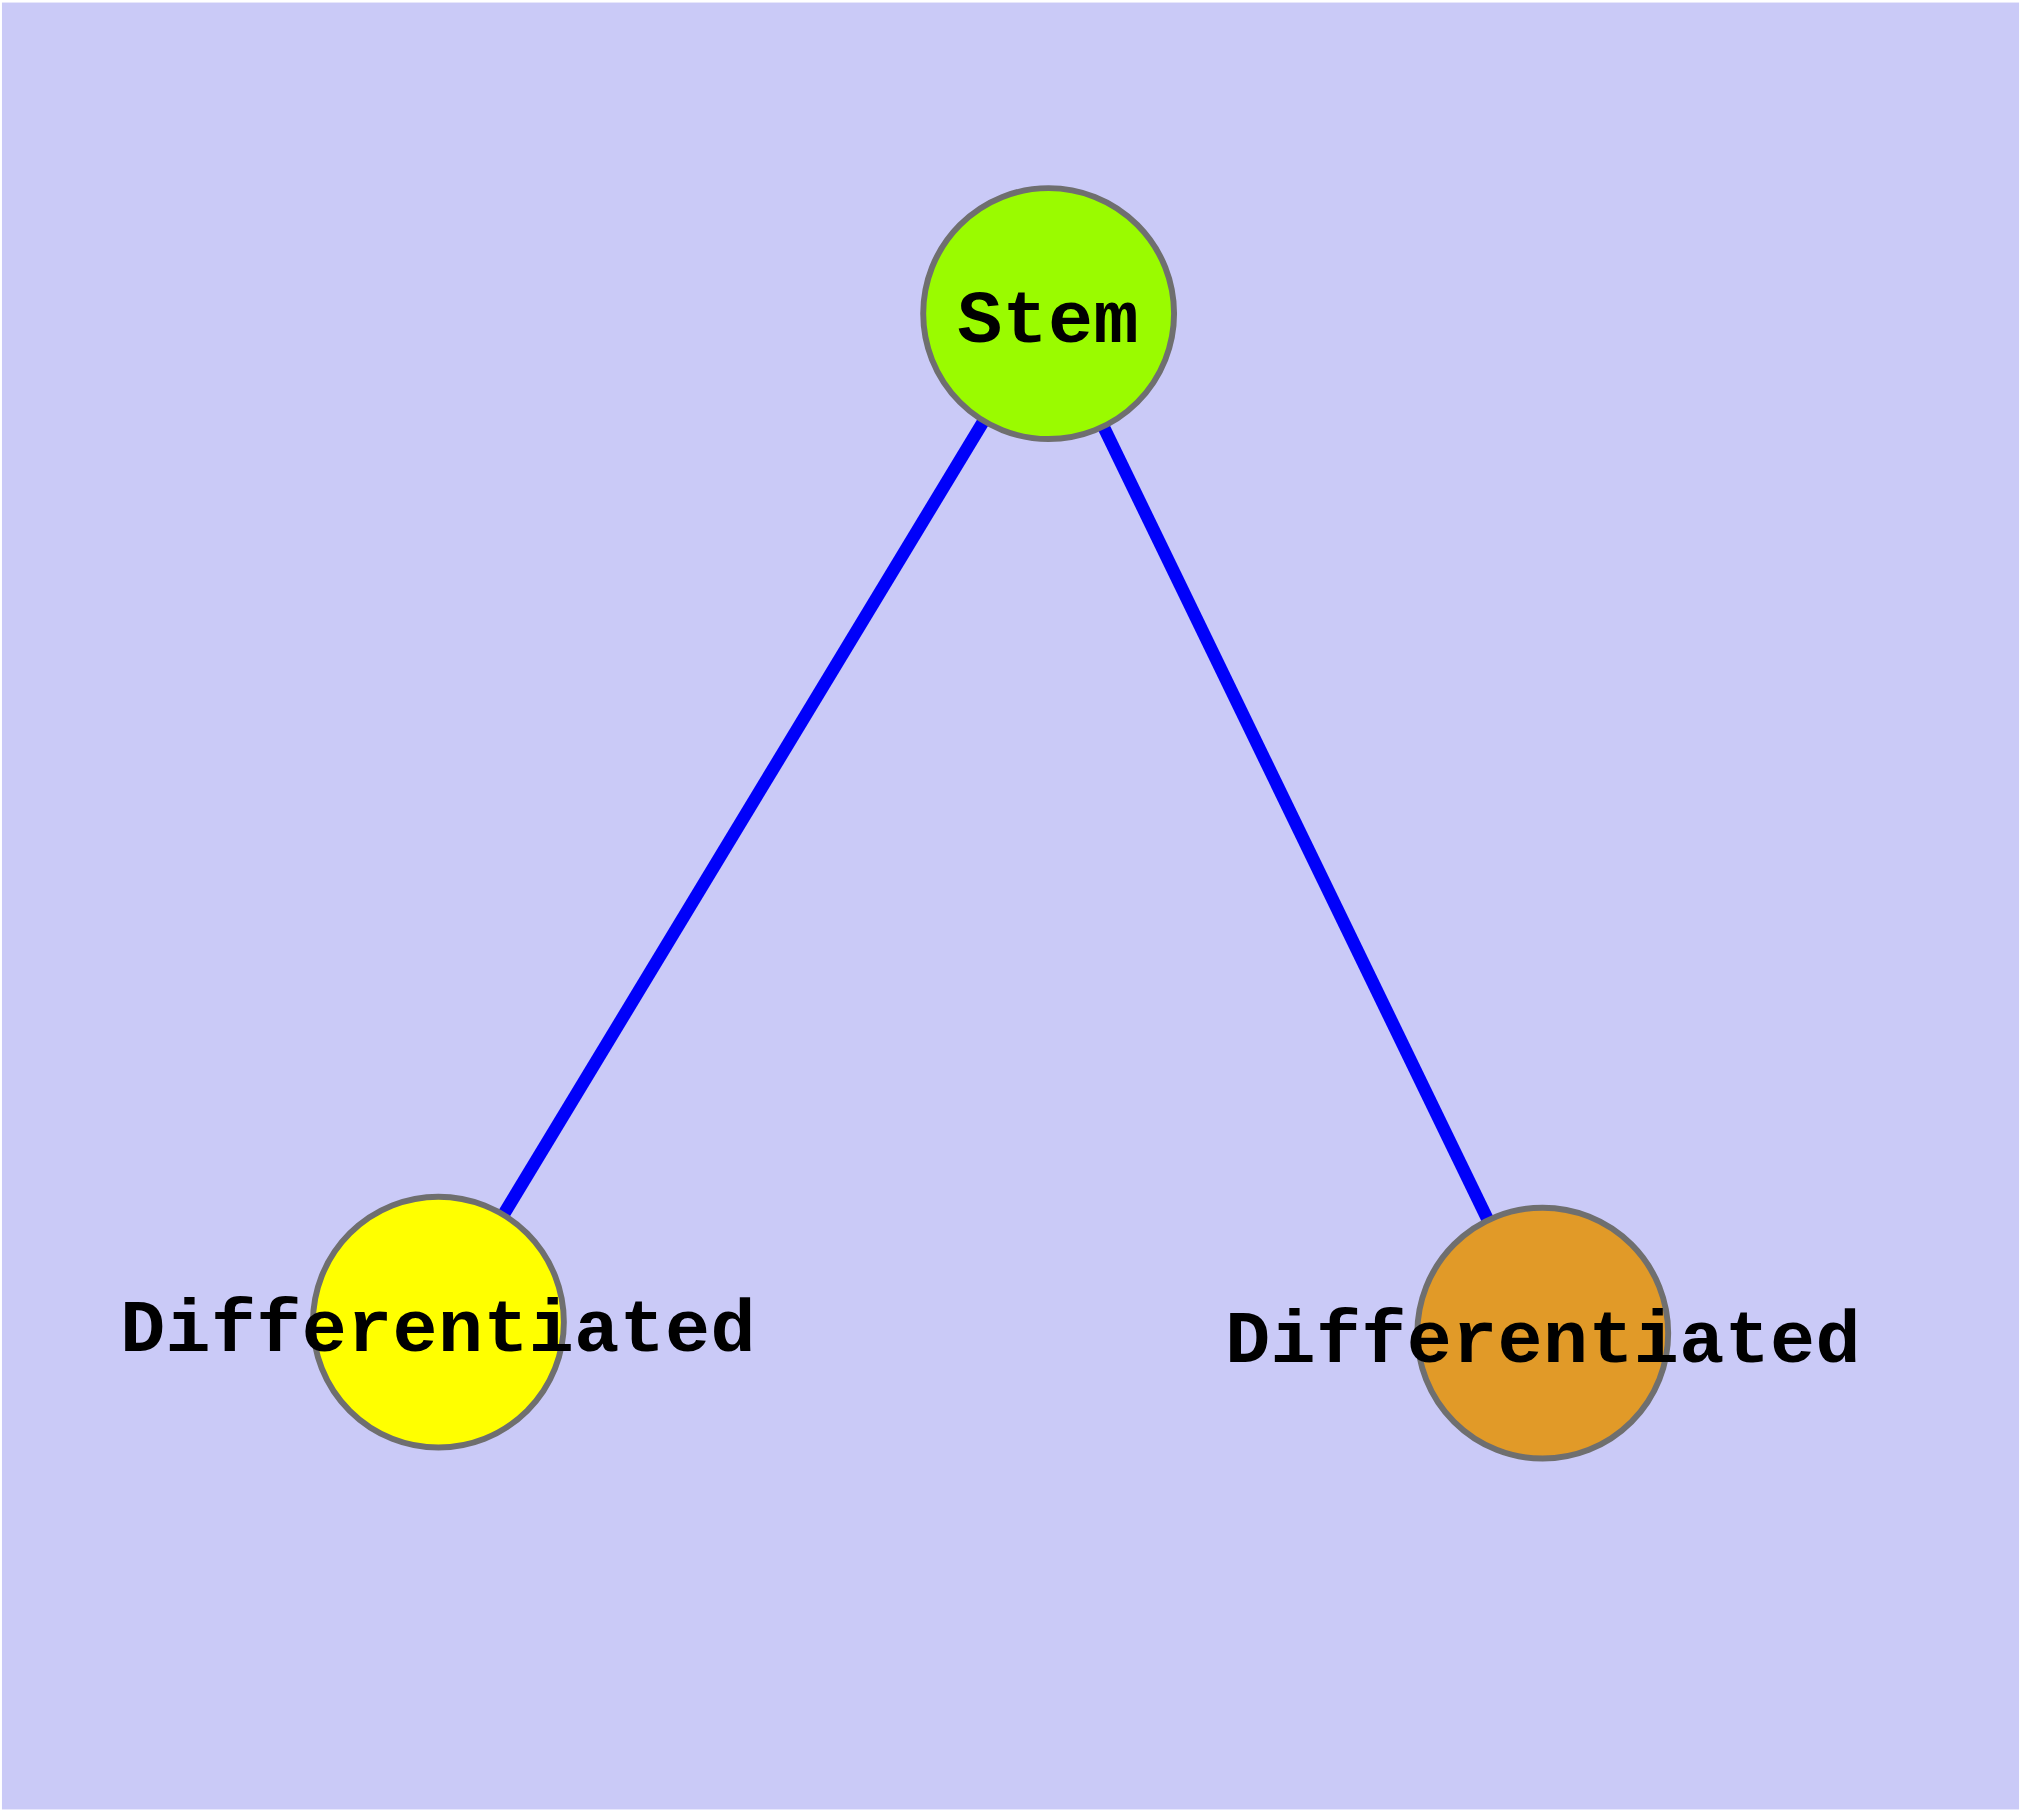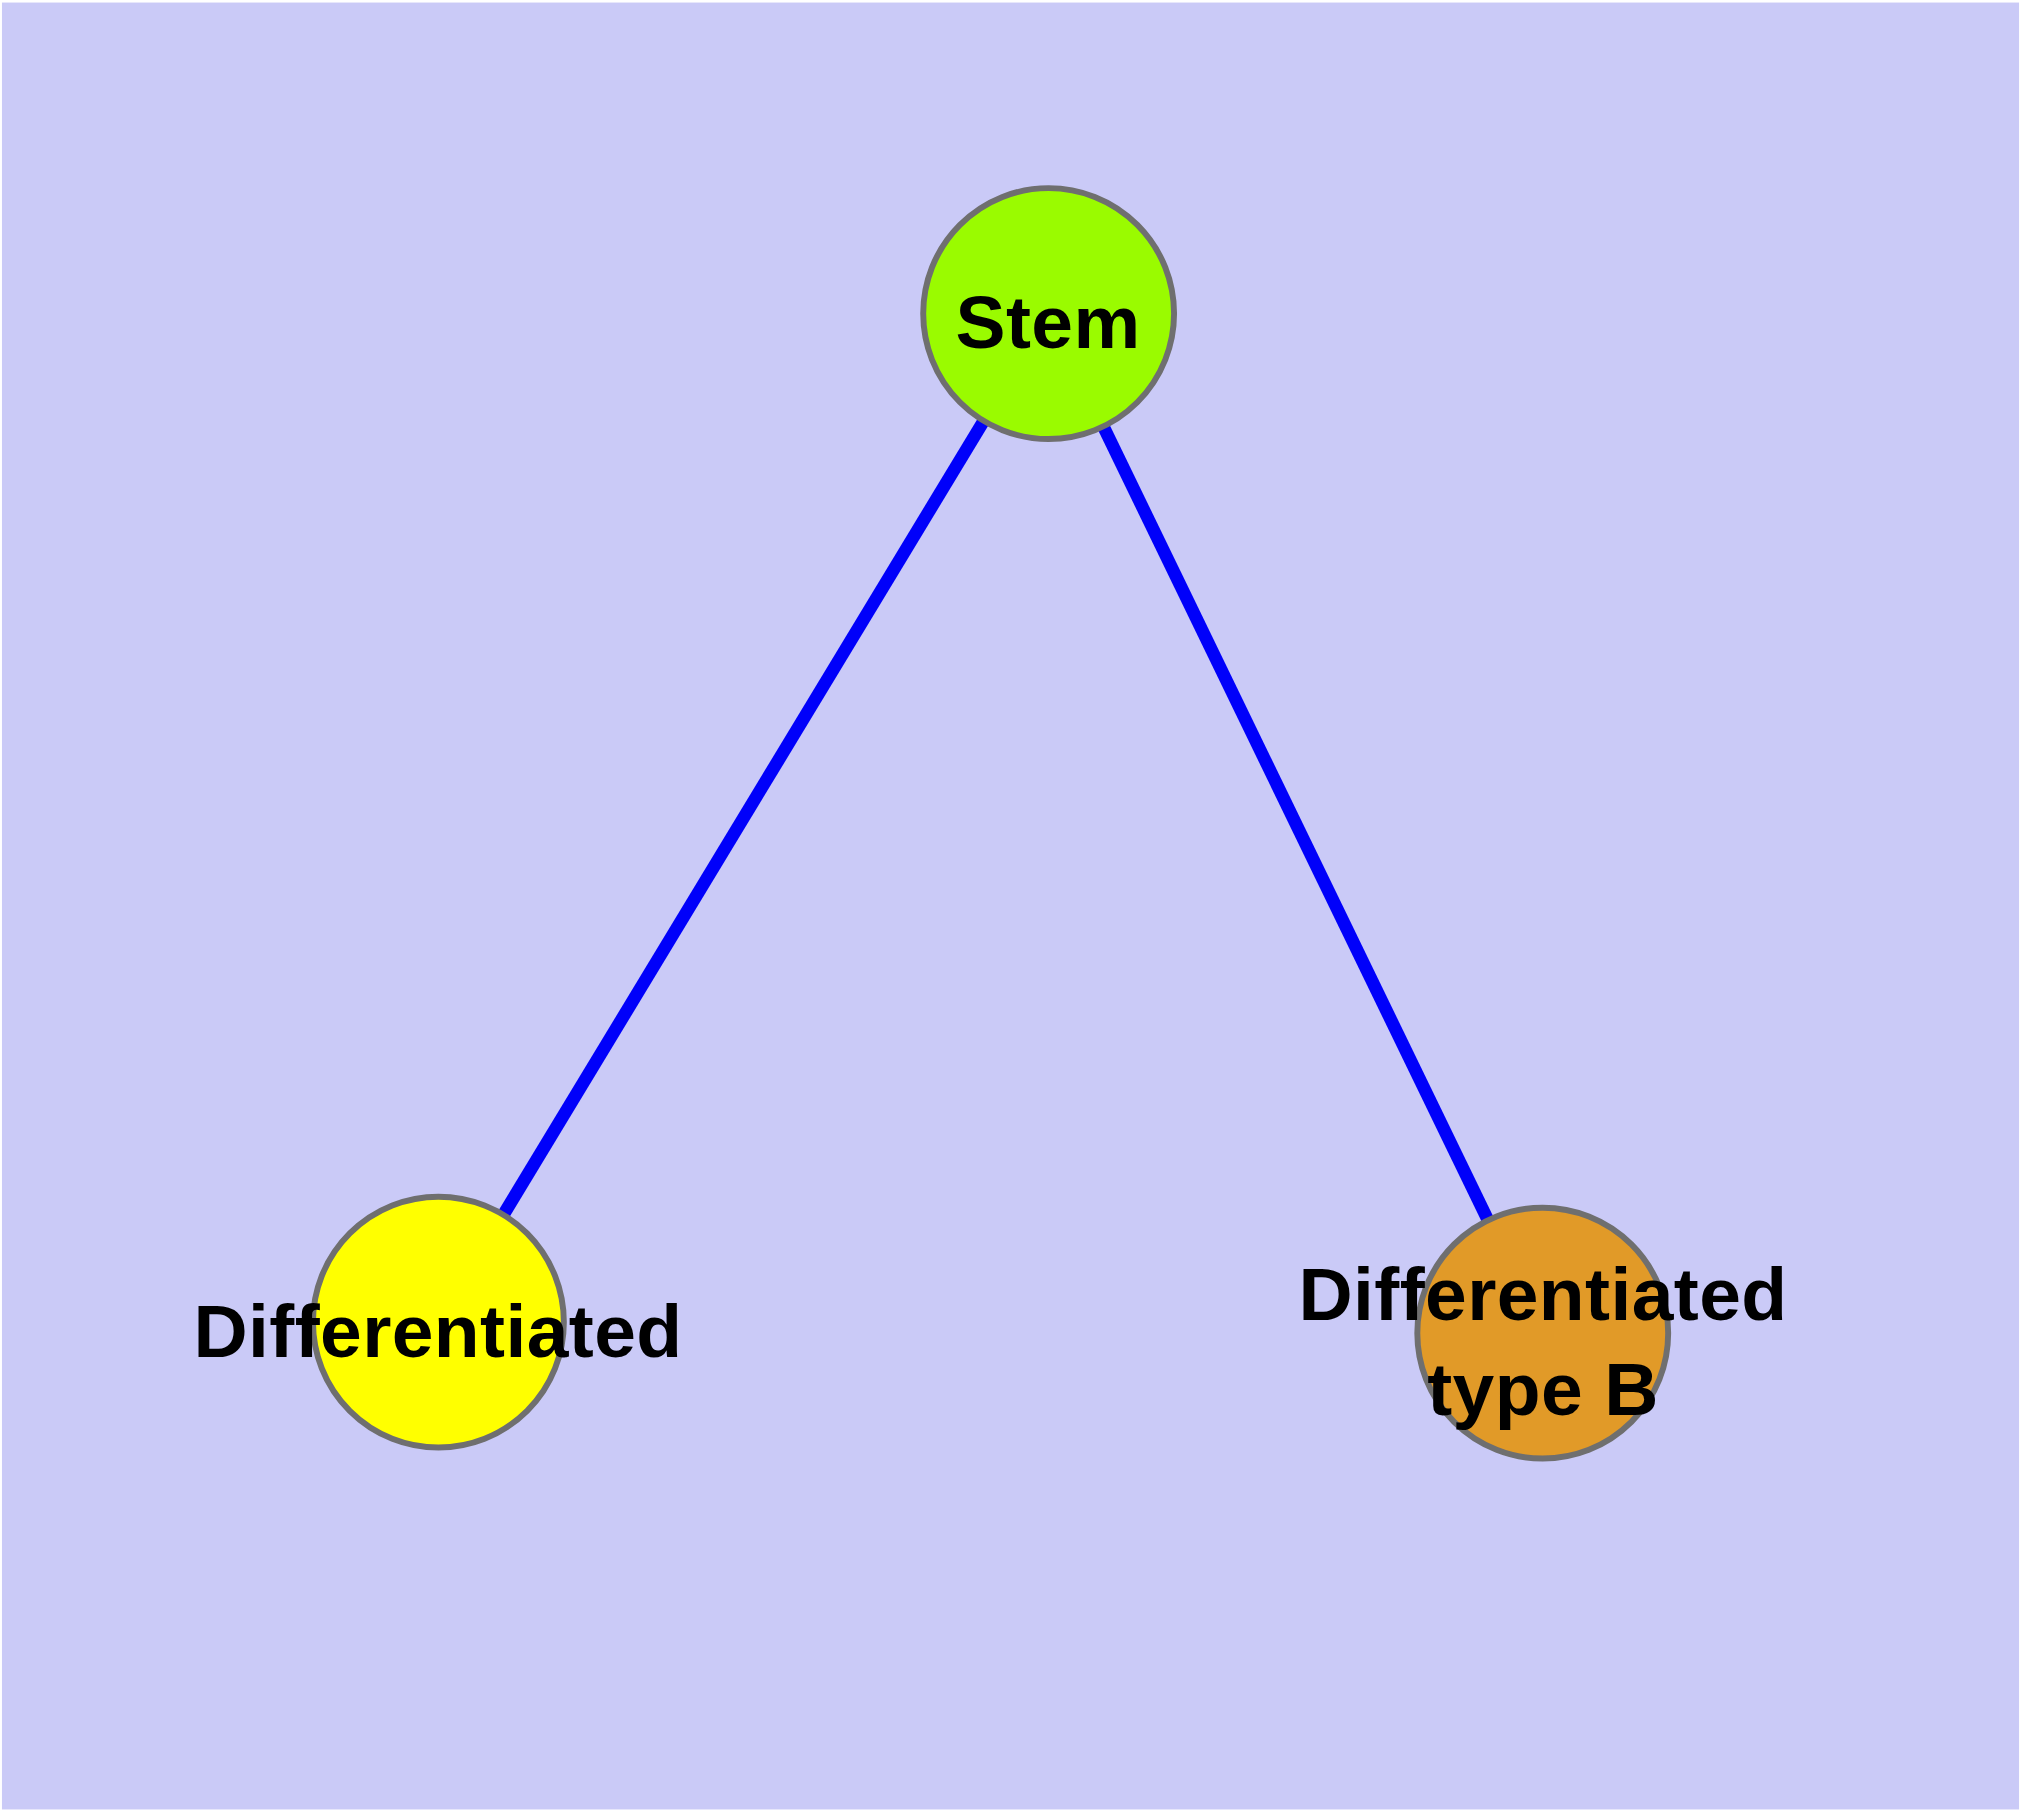--- a/index.html
+++ b/index.html
@@ -7,21 +7,21 @@
     padding: 0;
     background: #ffffff;
     width: 2021px;
     height: 1812px;
     overflow: hidden;
   }
   .canvas {
     position: relative;
     width: 2021px;
     height: 1812px;
-    font-family: Liberation Sans, sans-serif;
+    font-family: Liberation Mono, monospace;
   }
   .graph-svg {
     position: absolute;
     left: 0;
     top: 0;
     width: 2021px;
     height: 1812px;
     display: block;
   }
   .edge {
@@ -69,17 +69,16 @@
   <div class="node-label label-stem">
     <span class="label-line">Stem</span>
   </div>
 
   <div class="node-label label-type-a">
     <span class="label-line">Differentiated</span>
   </div>
 
   <div class="node-label label-type-b">
     <span class="label-line">Differentiated</span>
-    <span class="label-line">type B</span>
   </div>
 
 </div>
 
 
 </body></html>

